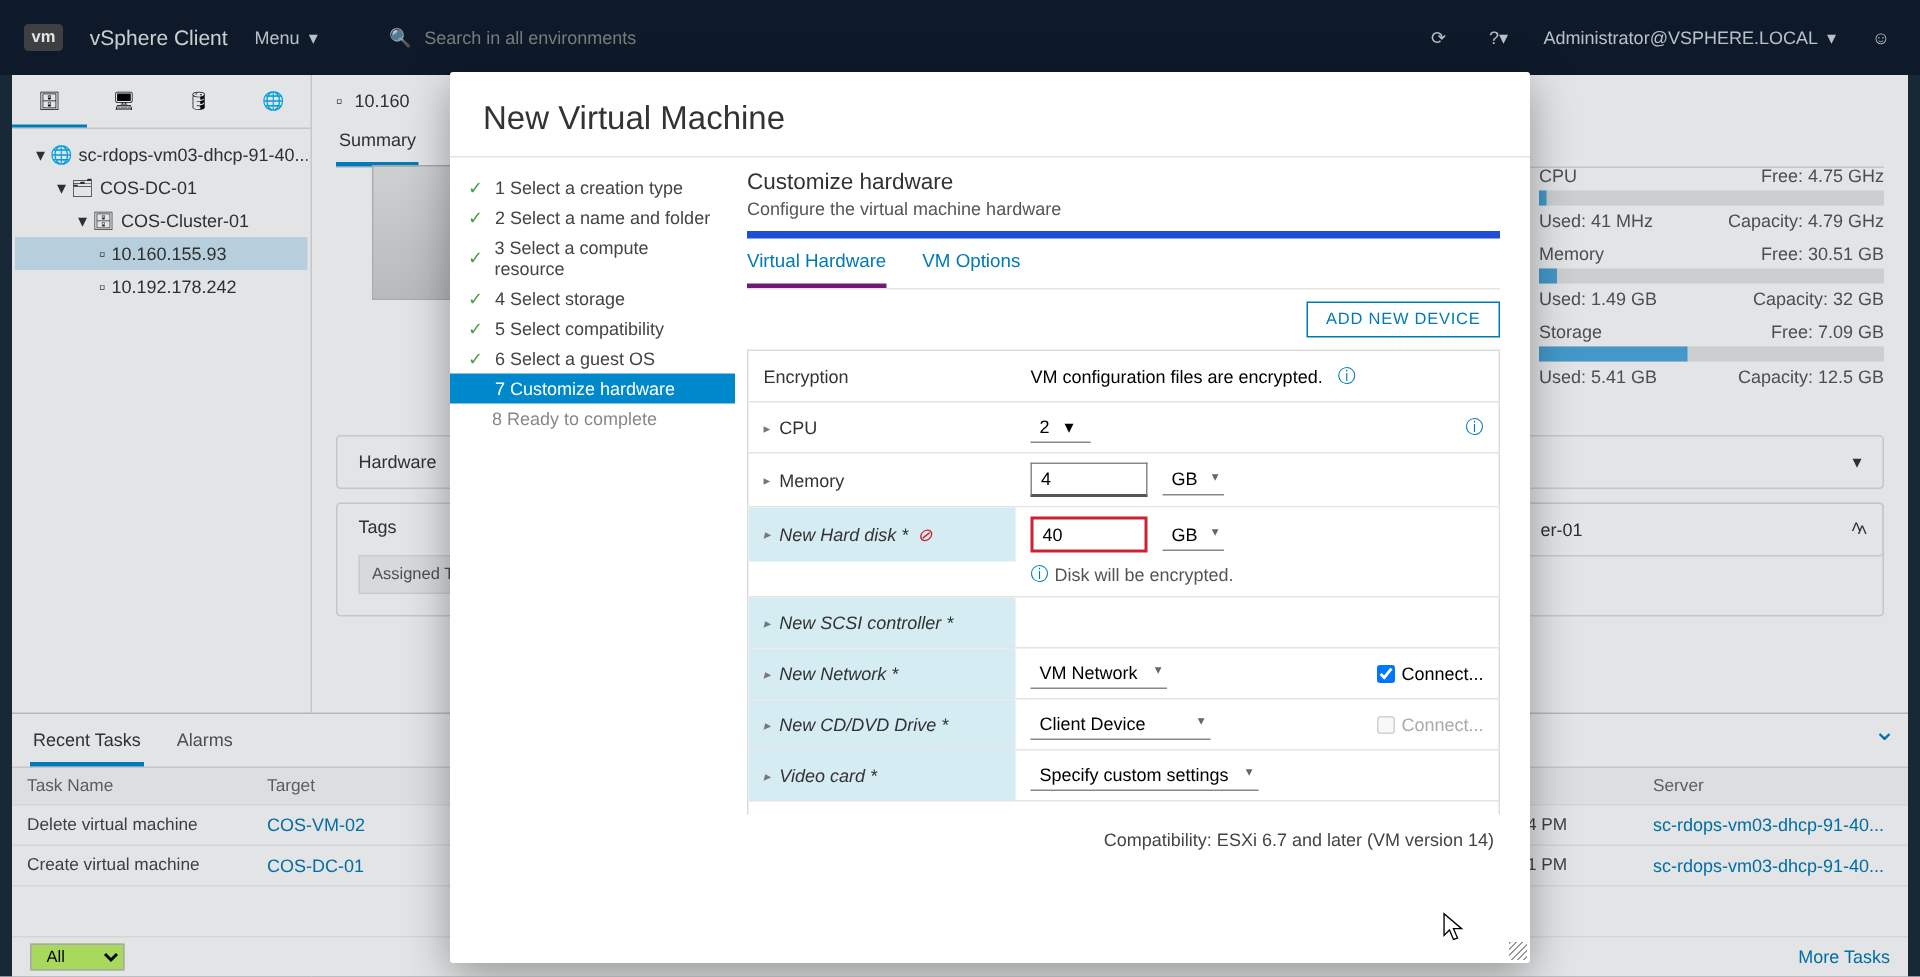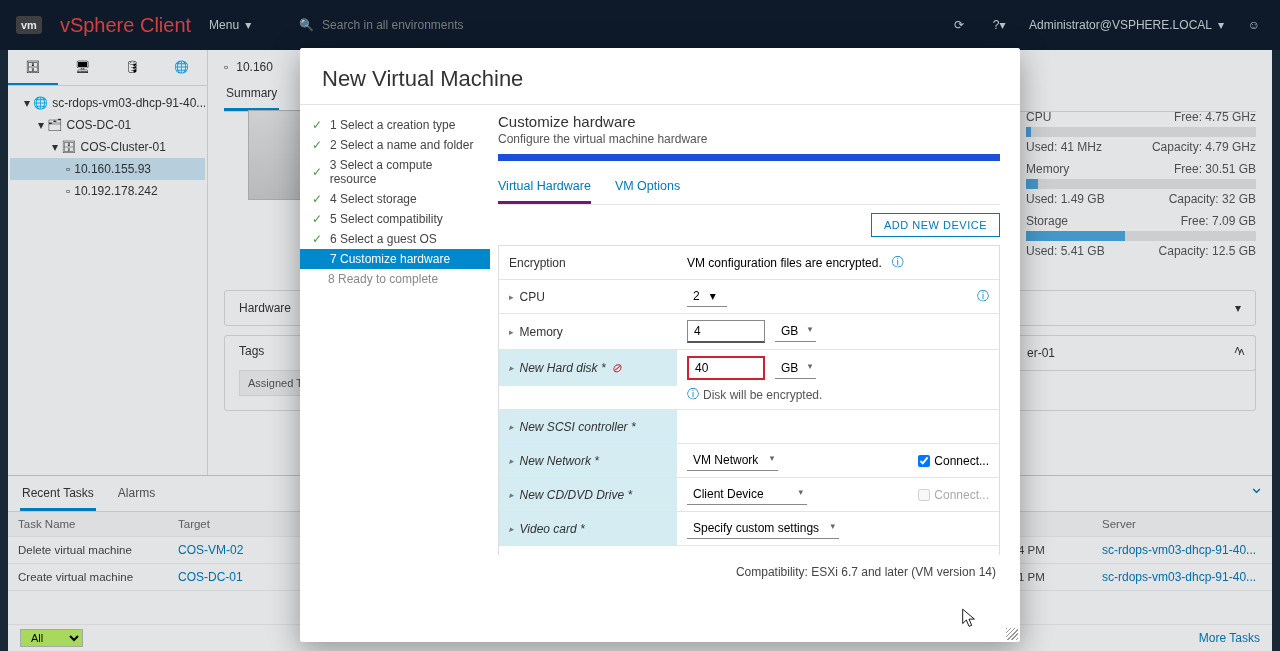--- a/index.html
+++ b/index.html
@@ -1,20 +1,20 @@
 <!DOCTYPE html>
 <html><head>
 <meta charset="utf-8">
 <style>
 * { margin: 0; padding: 0; box-sizing: border-box; font-family: -apple-system, BlinkMacSystemFont, "Segoe UI", Arial, sans-serif; font-size: 12px; }
 body { background: #1b2a3a; overflow: hidden; height: 651px; width: 1280px; position: relative; }
 
 .top-bar { height: 50px; background: #0e1a2b; display: flex; align-items: center; padding: 0 16px; color: #cfd8dc; gap: 18px; }
 .vm-logo { background: #444; color: #fff; font-weight: bold; padding: 3px 5px; border-radius: 3px; font-size: 11px; }
-.app-title { font-size: 20px; color: #ef4444; }
+.app-title { font-size: 14px; color: #e5e5e5; }
 .menu-btn { display: flex; align-items: center; gap: 6px; color: #cfd8dc; }
 .search-box { display: flex; align-items: center; gap: 8px; color: #888; margin-left: 30px; }
 .top-right { margin-left: auto; display: flex; align-items: center; gap: 20px; color: #cfd8dc; }
 .top-icon { width: 20px; height: 20px; display: inline-flex; align-items: center; justify-content: center; }
 .user-menu { display: flex; align-items: center; gap: 6px; }
 
 .main-content { position: absolute; top: 50px; left: 8px; right: 8px; bottom: 0; background: #fff; display: flex; }
 .sidebar { width: 200px; border-right: 1px solid #ddd; }
 .icon-tabs { display: flex; height: 36px; border-bottom: 1px solid #ddd; }
 .icon-tab { flex: 1; display: flex; align-items: center; justify-content: center; border-bottom: 2px solid transparent; }
@@ -70,21 +70,21 @@
 .modal-body { flex: 1; display: flex; overflow: hidden; }
 .wiz-steps { width: 190px; padding: 10px 0; }
 .wiz-step { display: flex; align-items: center; gap: 6px; padding: 3px 12px; font-size: 12px; color: #444; }
 .wiz-step.done .chk { color: #4a9b4a; }
 .wiz-step.active { background: #0088cc; color: #fff; }
 .wiz-step.pending { color: #888; padding-left: 28px; }
 .chk { width: 12px; display: inline-block; }
 
 .wiz-content { flex: 1; padding: 8px 20px 0 8px; display: flex; flex-direction: column; }
 .wiz-heading { font-size: 15px; color: #333; margin-bottom: 2px; }
-.wiz-sub { font-size: 12px; color: #555; margin-bottom: 12px; padding-bottom: 8px; border-bottom: 7px solid #1d4ed8; }
+.wiz-sub { font-size: 12px; color: #555; margin-bottom: 2px; padding-bottom: 8px; border-bottom: 5px solid #1d4ed8; }
 .hw-tabs { display: flex; gap: 24px; border-bottom: 1px solid #e4e4e4; }
 .hw-tab { padding: 6px 0 8px 0; color: #0079b8; font-size: 12.5px; }
 .hw-tab.active { border-bottom: 3px solid #701a75; }
 .add-dev-row { display: flex; justify-content: flex-end; padding: 8px 0; }
 .btn-outline { border: 1px solid #0079b8; color: #0079b8; background: #fff; padding: 5px 12px; font-size: 11px; letter-spacing: 0.5px; }
 .hw-grid { border: 1px solid #ddd; border-bottom: none; max-height: 310px; overflow-y: auto; }
 .hw-grid::-webkit-scrollbar { width: 14px; }
 .hw-grid::-webkit-scrollbar-thumb { background: #b8b8b8; }
 .hw-grid::-webkit-scrollbar-track { background: #eee; }
 .hw-row { display: flex; border-bottom: 1px solid #e4e4e4; min-height: 34px; }

